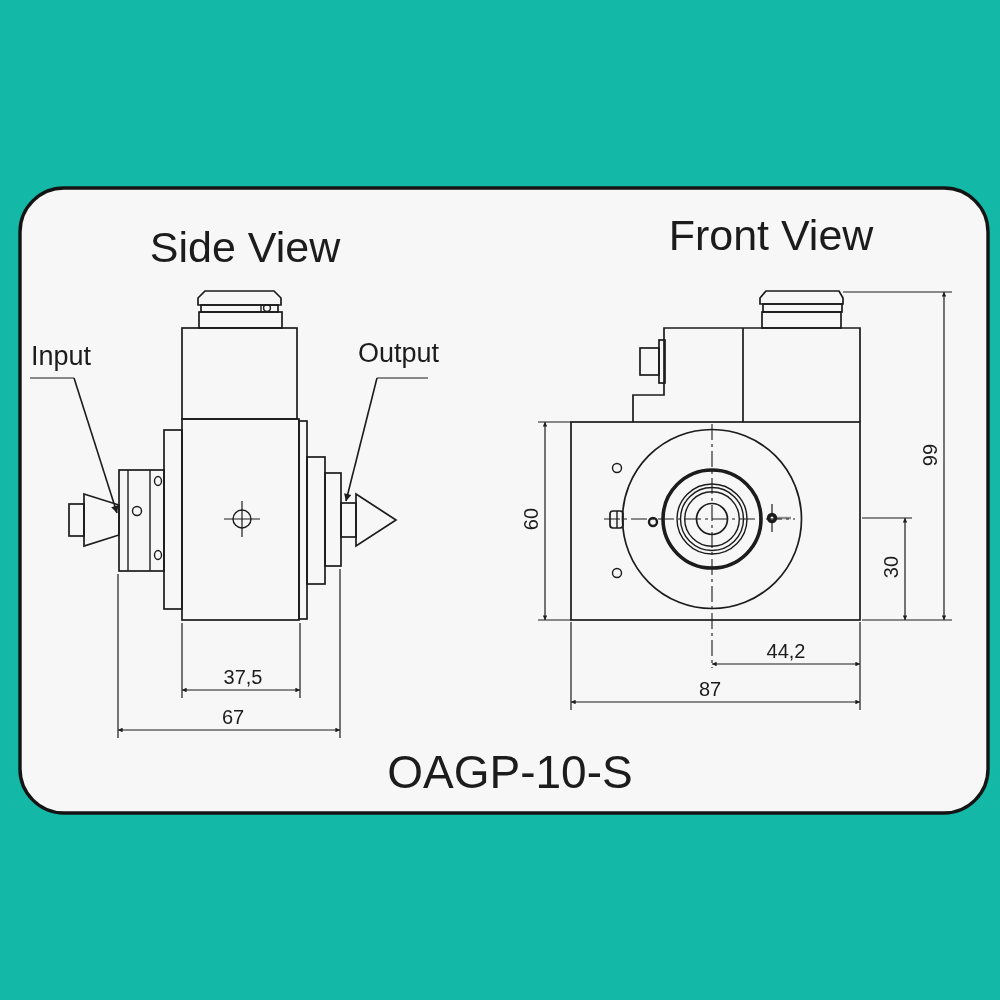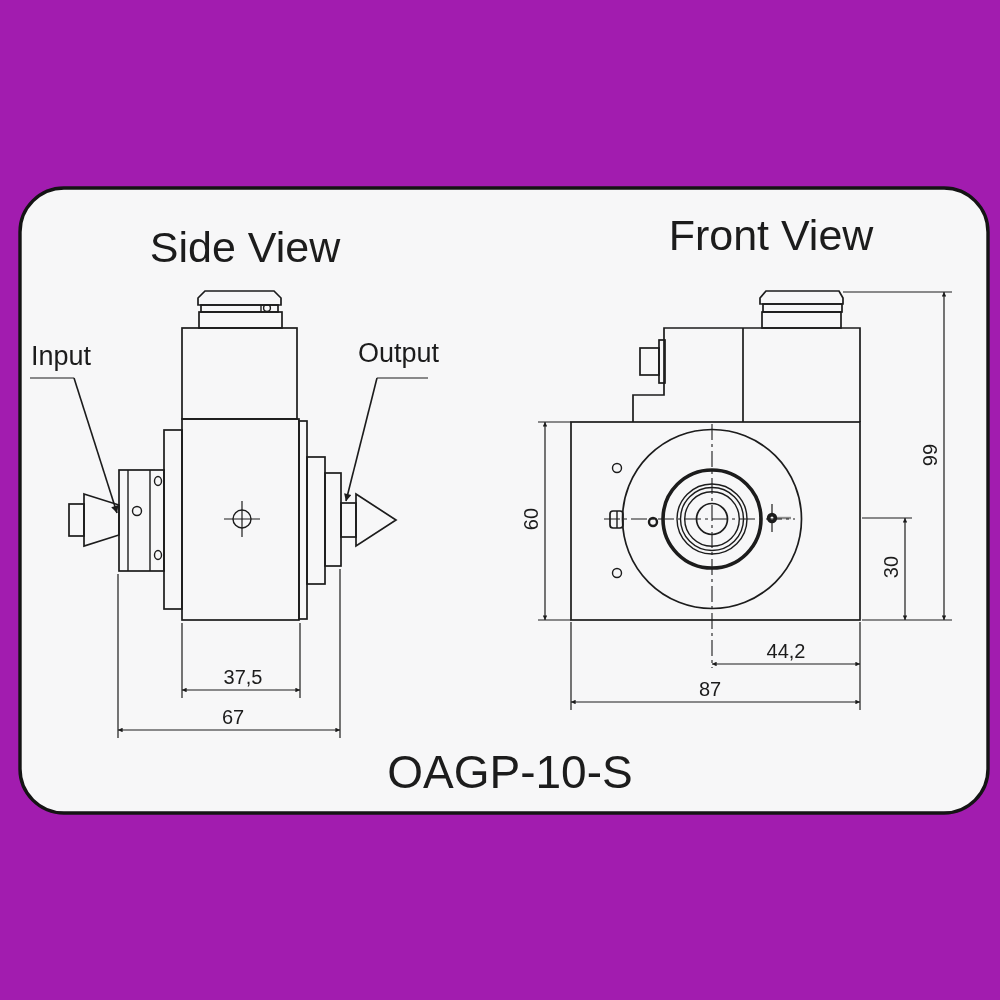--- a/index.html
+++ b/index.html
@@ -1,16 +1,16 @@
 <!DOCTYPE html>
 <html><head>
 <meta charset="utf-8">
 <style>
   html,body{margin:0;padding:0;background:#fdfdfd;}
-  .stage{position:relative;width:1000px;height:1000px;background:#a21caf;overflow:hidden;}
+  .stage{position:relative;width:1000px;height:1000px;background:#14b8a6;overflow:hidden;}
   svg{position:absolute;left:0;top:0;}
   .card{fill:#f7f7f8;stroke:#141414;stroke-width:3.4;}
   .ln{fill:none;stroke:#1c1c1c;stroke-width:1.7;stroke-linejoin:miter;stroke-linecap:butt;}
   .thin{stroke-width:1.4;}
   .bold{stroke-width:3.6;}
   .dim{fill:none;stroke:#1c1c1c;stroke-width:1.2;}
   .dimline{marker-start:url(#dimArrow);marker-end:url(#dimArrow);}
   .leader{fill:none;stroke:#1c1c1c;stroke-width:1.6;marker-end:url(#leadArrow);}
   .cl{fill:none;stroke:#1c1c1c;stroke-width:1.1;stroke-dasharray:16 4 3 4;}
   .solidfill{fill:#1c1c1c;stroke:none;}

